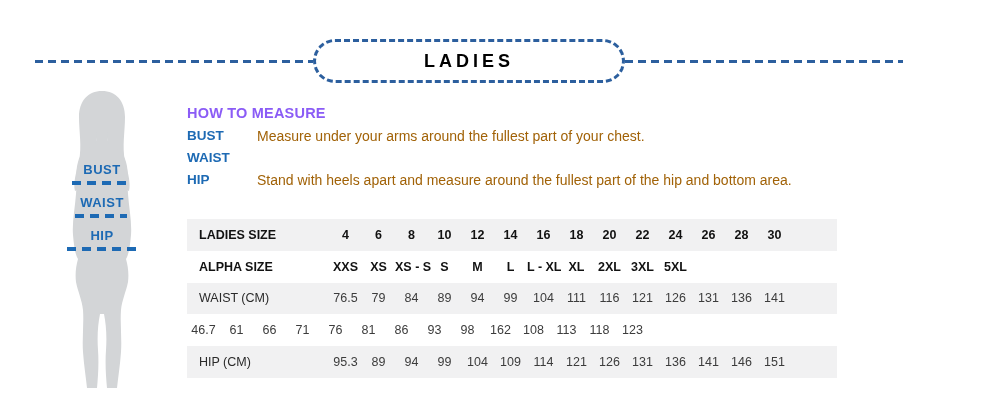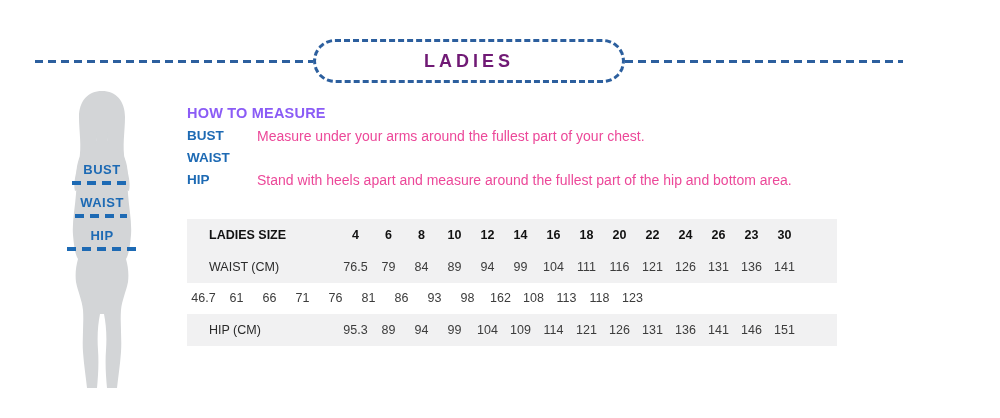--- a/index.html
+++ b/index.html
@@ -7,49 +7,49 @@
   body { font-family:"Liberation Sans", sans-serif; }
   .stage { position:relative; width:1000px; height:418px; background:#fff; overflow:hidden; }
 
   
   .header-band { position:absolute; left:35px; top:38px; width:868px; height:46px;
                  display:flex; align-items:center; }
   .h-dash { flex:1; height:3px;
             background:repeating-linear-gradient(to right,#2c5f9e 0,#2c5f9e 8px,transparent 8px,transparent 13px); }
   .pill { width:312px; height:44px; border:3px dashed #2c5f9e; border-radius:24px;
           display:flex; align-items:center; justify-content:center; background:#fff; }
-  .pill-title { color:#701a75; font-size:18px; font-weight:bold; letter-spacing:4px; }
+  .pill-title { color:#000000; font-size:18px; font-weight:bold; letter-spacing:4px; }
 
   
   .figure-wrap { position:absolute; left:42px; top:88px; width:120px; height:314px; }
   .figure-wrap svg { position:absolute; left:0; top:0; }
   .fig-label { position:absolute; width:120px; text-align:center; color:#1d6ab4;
                font-weight:bold; font-size:13px; letter-spacing:0.5px; }
   .fig-line { position:absolute; height:4px;
               background:repeating-linear-gradient(to right,#1d6ab4 0,#1d6ab4 9px,transparent 9px,transparent 15px); }
   .lbl-bust  { top:74px; }
   .lbl-waist { top:107px; }
   .lbl-hip   { top:140px; }
   .line-bust  { top:93px;  left:30px; width:60px; }
   .line-waist { top:126px; left:33px; width:52px; }
   .line-hip   { top:159px; left:25px; width:70px; }
 
   
   .measure { position:absolute; left:187px; top:105px; width:700px; }
   .measure-heading { font-size:14.5px; font-weight:bold; color:#8b5cf6; letter-spacing:0.2px; }
   .measure-row { display:flex; margin-top:8px; line-height:14px; }
   .measure-label { width:70px; color:#1d6ab4; font-weight:bold; font-size:13.5px; }
-  .measure-desc { color:#ec4899; font-size:14px; }
+  .measure-desc { color:#a16207; font-size:14px; }
 
   
   .size-table { position:absolute; left:187px; top:219px; width:650px; }
   .t-row { display:flex; align-items:center; height:31.8px; }
   .t-row.striped { background:#f1f1f2; }
   .t-row.bold { font-weight:bold; color:#161616; }
-  .t-label { width:142px; padding-left:12px; font-size:12.5px; color:#2a2a2a;margin-left:10px; }
+  .t-label { width:142px; padding-left:12px; font-size:12.5px; color:#2a2a2a; }
   .t-row.bold .t-label { color:#121212; }
   .t-cell { width:33px; text-align:center; font-size:12.5px; color:#3c3c3c; white-space:nowrap; }
   .t-row.bold .t-cell { color:#121212; }
 </style>
 </head>
 <body>
 
 <div class="stage">
 
   <div class="header-band">
@@ -111,22 +111,39 @@
         <div class="t-cell">8</div>
         <div class="t-cell">10</div>
         <div class="t-cell">12</div>
         <div class="t-cell">14</div>
         <div class="t-cell">16</div>
         <div class="t-cell">18</div>
         <div class="t-cell">20</div>
         <div class="t-cell">22</div>
         <div class="t-cell">24</div>
         <div class="t-cell">26</div>
-        <div class="t-cell">23</div>
+        <div class="t-cell">28</div>
         <div class="t-cell">30</div>
+      </div>
+      <div class="t-row bold">
+        <div class="t-label">ALPHA SIZE</div>
+        <div class="t-cell">XXS</div>
+        <div class="t-cell">XS</div>
+        <div class="t-cell">XS - S</div>
+        <div class="t-cell">S</div>
+        <div class="t-cell">M</div>
+        <div class="t-cell">L</div>
+        <div class="t-cell">L - XL</div>
+        <div class="t-cell">XL</div>
+        <div class="t-cell">2XL</div>
+        <div class="t-cell">3XL</div>
+        <div class="t-cell">5XL</div>
+        <div class="t-cell"></div>
+        <div class="t-cell"></div>
+        <div class="t-cell"></div>
       </div>
       <div class="t-row striped">
         <div class="t-label">WAIST (CM)</div>
         <div class="t-cell">76.5</div>
         <div class="t-cell">79</div>
         <div class="t-cell">84</div>
         <div class="t-cell">89</div>
         <div class="t-cell">94</div>
         <div class="t-cell">99</div>
         <div class="t-cell">104</div>

